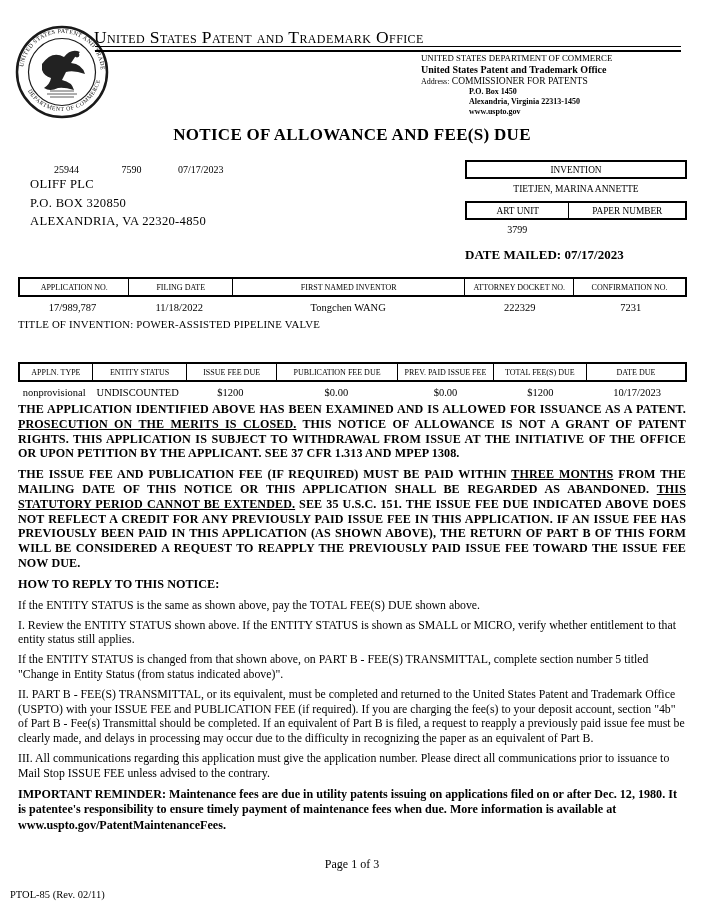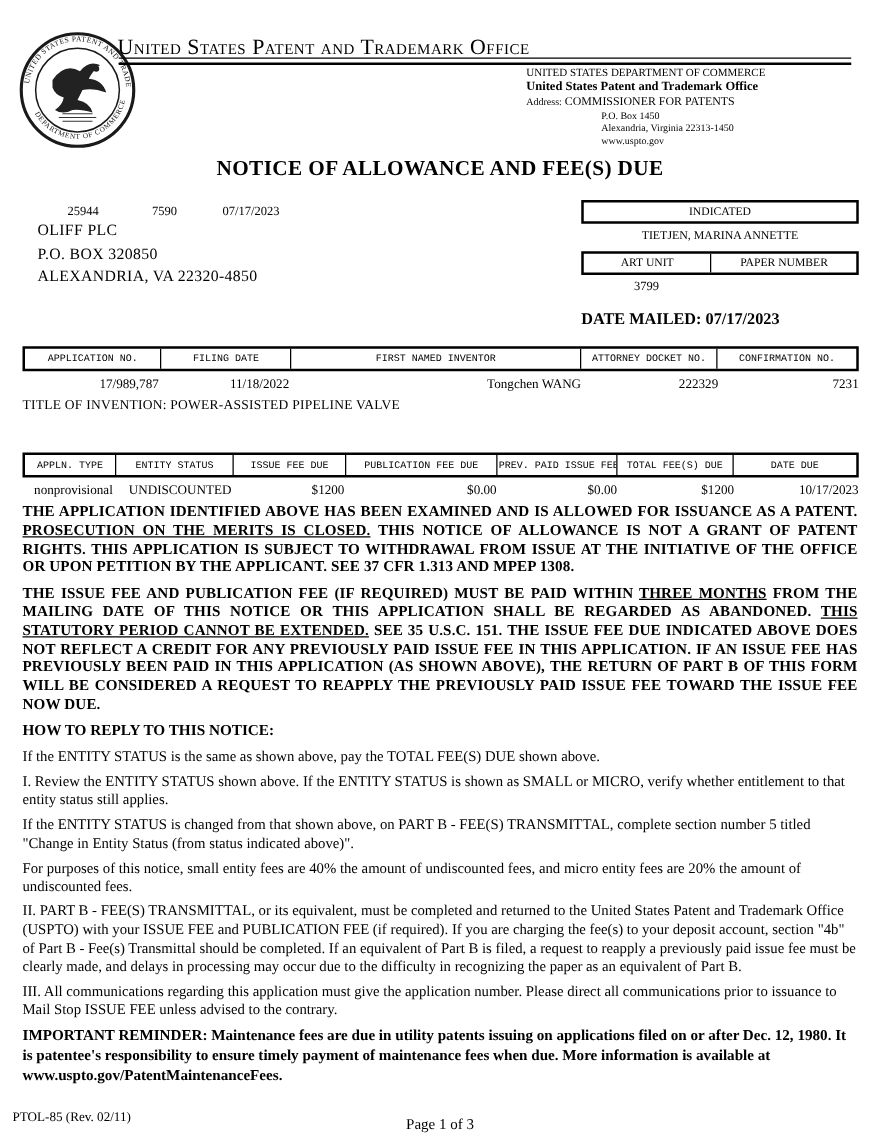--- a/index.html
+++ b/index.html
@@ -8,21 +8,21 @@
   
   .seal{position:absolute;left:14px;top:24px;width:96px;height:96px;}
   .office-name{position:absolute;left:94px;top:27px;font-size:17.5px;font-variant:small-caps;letter-spacing:.4px;white-space:nowrap;}
   .rule-thin{position:absolute;left:95px;right:23px;top:46px;border-top:1.5px solid #000;}
   .rule-thick{position:absolute;left:95px;right:23px;top:49.5px;border-top:2.5px solid #000;}
   .dept{position:absolute;left:421px;top:53px;font-size:9px;line-height:11px;}
   .dept-l1{font-weight:normal;font-size:8.8px;}
   .dept-l2{font-weight:bold;font-size:10px;}
   .dept-addr{font-size:9.5px;margin-top:1px;}
   .addr-label{font-size:8px;}
-  .dept-sub{font-size:8px;line-height:9.8px;margin-left:60px;}
+  .dept-sub{font-size:8px;line-height:9.8px;margin-left:48px;font-weight:bold;}
 
   .notice-title{position:absolute;left:0;right:0;top:125px;text-align:center;font-weight:bold;font-size:17px;letter-spacing:.3px;}
 
   
   .mailing{position:absolute;left:30px;top:164px;}
   .mail-codes{font-size:10px;white-space:nowrap;}
   .mc0{margin-left:24px;} .mc1{margin-left:40px;text-align:right;} .mc2{margin-left:34px;}
   .mail-line{font-size:12.6px;line-height:18.6px;letter-spacing:.3px;}
 
   
@@ -33,24 +33,24 @@
   .exm-grid>div{padding:3px 0 2px;box-sizing:border-box;}
   .exm-au{width:47%;border-right:1.6px solid #000;}
   .exm-pn{width:53%;}
   .exm-au-val{width:47%;text-align:center;margin-top:4px;font-size:10px;}
   .exm-date{margin-top:12px;font-size:13px;font-weight:bold;}
 
   
   .tbl{position:absolute;left:18px;width:669px;}
   .tbl-app{top:277px;} .tbl-fee{top:362px;}
   .tbl-head{display:flex;border:2px solid #000;}
-  .tbl-head .cell{font-size:8px;text-align:center;padding:4px 1px 3px;border-left:1.6px solid #000;box-sizing:border-box;white-space:nowrap;overflow:hidden;font-family:Liberation Mono, monospace;}
+  .tbl-head .cell{font-size:8px;text-align:center;padding:4px 1px 3px;border-left:1.6px solid #000;box-sizing:border-box;white-space:nowrap;overflow:hidden;}
   .tbl-head .cell:first-child{border-left:none;}
   .tbl-row{display:flex;}
-  .tbl-row .cell{font-size:10.5px;text-align:right;padding-top:5px;box-sizing:border-box;}
+  .tbl-row .cell{font-size:10.5px;text-align:center;padding-top:5px;box-sizing:border-box;}
   .at-c0{width:16.3%}.at-c1{width:15.6%}.at-c2{width:34.9%}.at-c3{width:16.4%}.at-c4{width:16.8%}
   .ft-c0{width:10.8%}.ft-c1{width:14.2%}.ft-c2{width:13.5%}.ft-c3{width:18.2%}.ft-c4{width:14.4%}.ft-c5{width:14.0%}.ft-c6{width:14.9%}
   .invention-title{position:absolute;left:18px;top:318px;font-size:10.8px;letter-spacing:.2px;}
 
   
   .bodycopy{position:absolute;left:18px;width:668px;top:402px;}
   .p-bold{font-weight:bold;text-align:justify;font-size:12.1px;line-height:14.8px;margin:0 0 6px 0;letter-spacing:.1px;}
   .u{text-decoration:underline;}
   .howto{font-weight:bold;font-size:12.2px;margin:2px 0 6px 0;line-height:15px;}
   .p-norm{font-size:11.8px;line-height:14.8px;margin:0 0 5px 0;}
@@ -111,21 +111,21 @@
       <span class="mc0">25944</span>
       <span class="mc1">7590</span>
       <span class="mc2">07/17/2023</span>
     </div>
     <div class="mail-line">OLIFF PLC</div>
     <div class="mail-line">P.O. BOX 320850</div>
     <div class="mail-line">ALEXANDRIA, VA 22320-4850</div>
   </div>
 
   <div class="exm">
-    <div class="exm-box">INDICATED</div>
+    <div class="exm-box">INVENTION</div>
     <div class="exm-name">TIETJEN, MARINA ANNETTE</div>
     <div class="exm-grid">
       <div class="exm-au">ART UNIT</div>
       <div class="exm-pn">PAPER NUMBER</div>
     </div>
     <div class="exm-au-val">3799</div>
     <div class="exm-date">DATE MAILED: 07/17/2023</div>
   </div>
 
   <div class="tbl tbl-app">
@@ -171,21 +171,20 @@
   <div class="bodycopy">
     <p class="p-bold"><span>THE APPLICATION IDENTIFIED ABOVE HAS BEEN EXAMINED AND IS ALLOWED FOR ISSUANCE AS A PATENT. </span><span class="u">PROSECUTION ON THE MERITS IS CLOSED.</span><span>  THIS NOTICE OF ALLOWANCE IS NOT A GRANT OF PATENT RIGHTS. THIS APPLICATION IS SUBJECT TO WITHDRAWAL FROM ISSUE AT THE INITIATIVE OF THE OFFICE OR UPON PETITION BY THE APPLICANT.  SEE 37 CFR 1.313 AND MPEP 1308.</span></p>
 
     <p class="p-bold"><span>THE ISSUE FEE AND PUBLICATION FEE (IF REQUIRED) MUST BE PAID WITHIN </span><span class="u">THREE MONTHS</span><span> FROM THE MAILING DATE OF THIS NOTICE OR THIS APPLICATION SHALL BE REGARDED AS ABANDONED.  </span><span class="u">THIS STATUTORY PERIOD CANNOT BE EXTENDED.</span><span>  SEE 35 U.S.C. 151.  THE ISSUE FEE DUE INDICATED ABOVE DOES NOT REFLECT A CREDIT FOR ANY PREVIOUSLY PAID ISSUE FEE IN THIS APPLICATION.  IF AN ISSUE FEE HAS PREVIOUSLY BEEN PAID IN THIS APPLICATION (AS SHOWN ABOVE), THE RETURN OF PART B OF THIS FORM WILL BE CONSIDERED A REQUEST TO REAPPLY THE PREVIOUSLY PAID ISSUE FEE TOWARD THE ISSUE FEE NOW DUE.</span></p>
 
     <div class="howto">HOW TO REPLY TO THIS NOTICE:</div>
 
     <p class="p-norm">If the ENTITY STATUS is the same as shown above, pay the TOTAL FEE(S) DUE shown above.</p>
     <p class="p-norm">I. Review the ENTITY STATUS shown above. If the ENTITY STATUS is shown as SMALL or MICRO, verify whether entitlement to that entity status still applies.</p>
     <p class="p-norm">If the ENTITY STATUS is changed from that shown above, on PART B - FEE(S) TRANSMITTAL, complete section number 5 titled "Change in Entity Status (from status indicated above)".</p>
-    <p class="p-norm">For purposes of this notice, small entity fees are 40% the amount of undiscounted fees, and micro entity fees are 20% the amount of undiscounted fees.</p>
 
     <p class="p-norm gap-before">II. PART B - FEE(S) TRANSMITTAL, or its equivalent, must be completed and returned to the United States Patent and Trademark Office (USPTO) with your ISSUE FEE and PUBLICATION FEE (if required). If you are charging the fee(s) to your deposit account, section "4b" of Part B - Fee(s) Transmittal should be completed. If an equivalent of Part B is filed, a request to reapply a previously paid issue fee must be clearly made, and delays in processing may occur due to the difficulty in recognizing the paper as an equivalent of Part B.</p>
     <p class="p-norm">III. All communications regarding this application must give the application number. Please direct all communications prior to issuance to Mail Stop ISSUE FEE unless advised to the contrary.</p>
 
     <p class="p-reminder">IMPORTANT REMINDER: Maintenance fees are due in utility patents issuing on applications filed on or after Dec. 12, 1980. It is patentee's responsibility to ensure timely payment of maintenance fees when due. More information is available at www.uspto.gov/PatentMaintenanceFees.</p>
 
     <div class="page-num">Page 1 of 3</div>
   </div>
 
   <div class="form-num">PTOL-85 (Rev. 02/11)</div>

